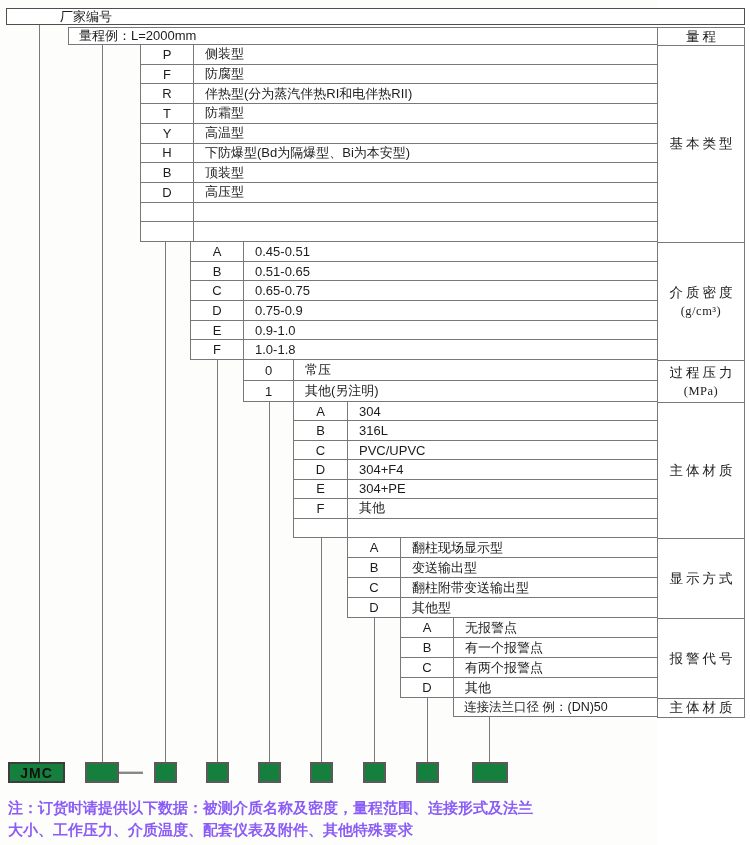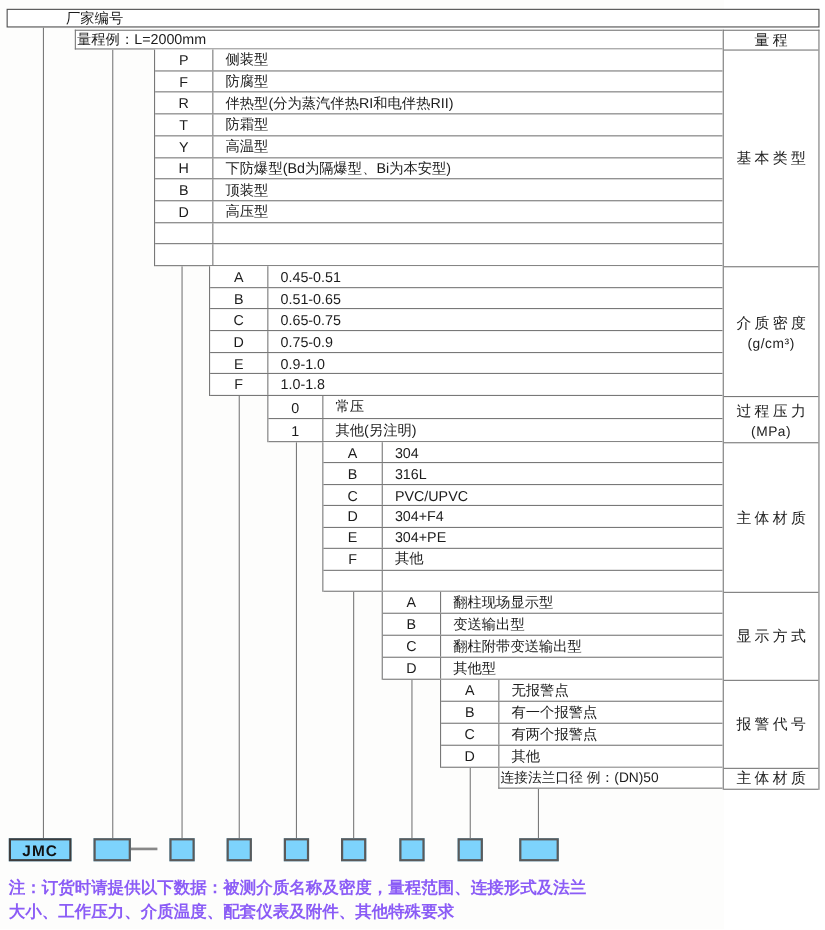--- a/index.html
+++ b/index.html
@@ -18,53 +18,53 @@
     position:absolute; left:6px; top:8px; width:739px; height:17px;
     border:1px solid #4e4e4e; background:#fff;
     font-size:13px; line-height:14px; padding-left:53px;
     display:flex; align-items:center;
   }
 
   
   .srow {
     position:absolute; background:#fff; display:flex; align-items:center;
     border-left:1px solid #787878; border-bottom:1px solid #787878;
-    font-size:13px; padding-left:1px;
+    font-size:13px; padding-left:10px;
   }
   .srow.topline { border-top:1px solid #787878; }
 
   
   .block {
     position:absolute; display:flex; flex-direction:column;
     border-left:1px solid #787878; background:#fff;
   }
   .trow { flex:1 1 0; display:flex; border-bottom:1px solid #787878; min-height:0; }
   .code {
     width:var(--cw); border-right:1px solid #787878;
     display:flex; align-items:center; justify-content:center; font-size:13px;
   }
   .desc { flex:1; display:flex; align-items:center; padding-left:11px; font-size:13px; }
 
   
   .labels {
     position:absolute; left:657px; top:27px; width:88px; height:691px;
     border-left:1px solid #787878; border-right:1px solid #787878; border-top:1px solid #787878;
     display:flex; flex-direction:column; background:#fff;
-    font-family:Liberation Sans, sans-serif; color:#222;
+    font-family:Liberation Serif, serif; color:#222;
   }
   .lcell {
     border-bottom:1px solid #787878;
     display:flex; flex-direction:column; align-items:center; justify-content:center;
     font-size:13.5px; letter-spacing:3px; text-indent:3px;
   }
   .lcell .l2 { font-size:12.5px; letter-spacing:0.5px; text-indent:0; margin-top:2px; }
 
   
   .bbox {
-    position:absolute; top:762px; height:21px; background:#7dd3fc;
+    position:absolute; top:762px; height:21px; background:#15803d;
     border:2px solid #5a5a5a;
   }
   .bbox.jmc {
     border:2px solid #3d3d3d; display:flex; align-items:center; justify-content:center;
     font-weight:bold; font-size:14px; letter-spacing:1px; color:#111;
   }
   .dash {
     position:absolute; left:117px; top:760px; width:28px; height:22px;
     display:flex; align-items:center; justify-content:center;
     font-size:24px; color:#888; font-weight:bold;

